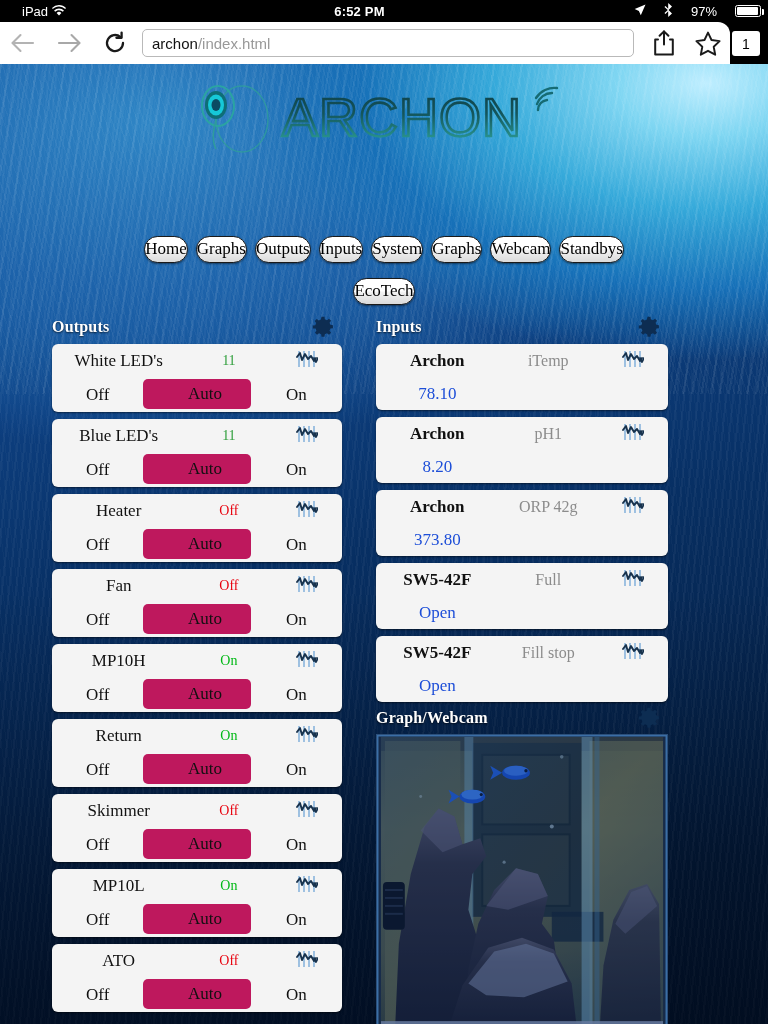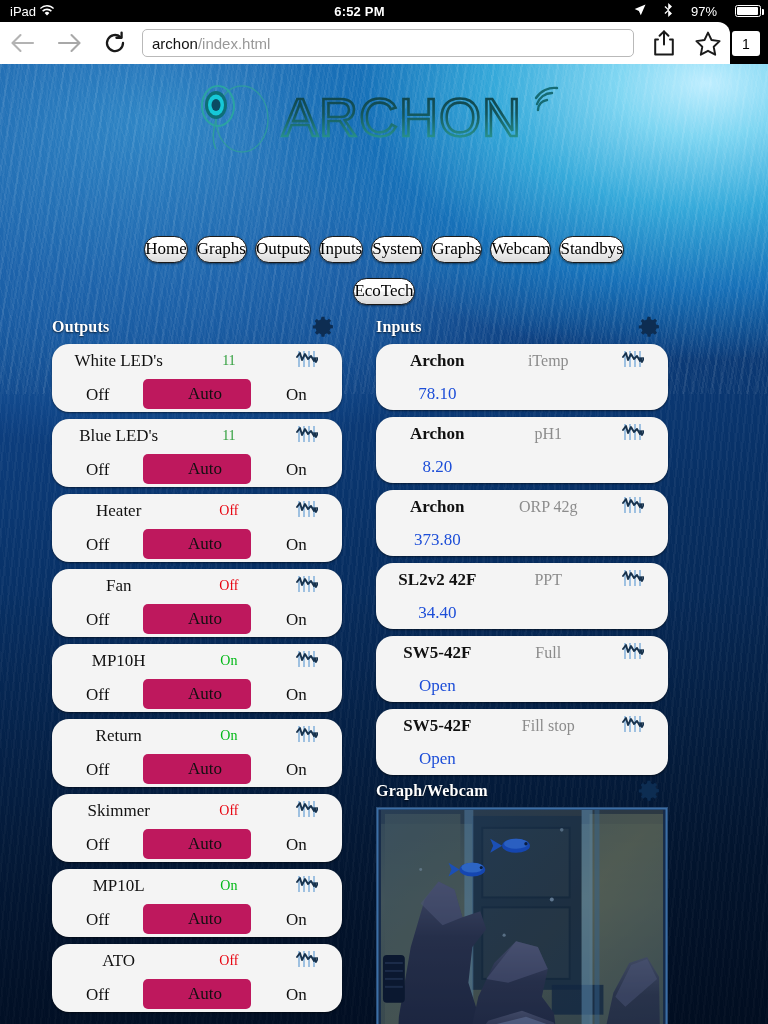--- a/index.html
+++ b/index.html
@@ -11,21 +11,21 @@
   }
   #screen { position: relative; width: 768px; height: 1024px; overflow: hidden; }
 
   
   .statusbar {
     position: absolute; top: 0; left: 0; width: 768px; height: 22px;
     background: #000; color: #fff;
     font-family: "Liberation Sans", sans-serif; font-size: 13px;
     display: flex; align-items: center; z-index: 40;
   }
-  .sb-left { display: flex; align-items: center; gap: 4px; padding-left: 10px; }
+  .sb-left { display: flex; align-items: center; gap: 4px; padding-left: 22px; }
   .sb-center { position: absolute; left: 0; width: 719px; text-align: center; font-weight: 600; letter-spacing: .2px; }
   .sb-right { position: absolute; right: 7px; display: flex; align-items: center; gap: 18px; }
   .wifi-ico { display:inline-block; width:14px; height:12px; }
   .batt {
     width: 26px; height: 12px; border: 1.3px solid #fff; border-radius: 2.5px;
     position: relative; display: inline-block;
   }
   .batt::after {
     content:""; position:absolute; right:-3.5px; top:3px; width:2px; height:6px;
     background:#fff; border-radius:0 1px 1px 0;
@@ -130,21 +130,21 @@
   .sec-title {
     font-family: "Liberation Serif", serif; font-weight: bold; font-size: 16px;
     color: #ffffff; text-shadow: 0 1px 2px rgba(0,0,0,.7);
     letter-spacing: .2px;
   }
   .gear { position:absolute; right: 8px; top: -2px; width: 22px; height: 22px; }
 
   
   .card {
     background: #f4f4f4;
-    border-radius: 17px;
+    border-radius: 6px;
     margin-bottom: 7px;
     box-shadow: 0 1px 2px rgba(0,0,0,.5);
     overflow: hidden;
   }
   .out-top {
     position: relative; height: 34px; display:flex; align-items:center;
   }
   .out-name {
     width: 46%; text-align:center; font-size: 17px; color:#111;
     font-family: "Liberation Serif", serif;
@@ -603,41 +603,20 @@
                     <path d="M18 8 l2 4 2-4" fill="none" stroke="#17324d" stroke-width="1.7" stroke-linecap="round" stroke-linejoin="round"></path>
                   </svg></span>
               </span>
             </div>
             <div class="in-bot">
               <span class="in-val">373.80</span>
             </div>
           </div>
           <div class="card">
             <div class="in-top">
-              <span class="in-name">SL2v2 42F</span>
-              <span class="in-label">PPT</span>
-              <span class="in-ico">
-                <span><svg width="22" height="18" viewBox="0 0 22 18">
-                    <g stroke="#8fb8dd" stroke-width="1.7">
-                      <line x1="3" y1="1" x2="3" y2="17"></line>
-                      <line x1="8" y1="1" x2="8" y2="17"></line>
-                      <line x1="13" y1="1" x2="13" y2="17"></line>
-                      <line x1="18" y1="1" x2="18" y2="17"></line>
-                    </g>
-                    <path d="M1 7 L4 3 L6 10 L9 4 L12 9 L15 6 L18 11 L20 8" fill="none" stroke="#17324d" stroke-width="1.9" stroke-linejoin="round" stroke-linecap="round"></path>
-                    <path d="M18 8 l2 4 2-4" fill="none" stroke="#17324d" stroke-width="1.7" stroke-linecap="round" stroke-linejoin="round"></path>
-                  </svg></span>
-              </span>
-            </div>
-            <div class="in-bot">
-              <span class="in-val">34.40</span>
-            </div>
-          </div>
-          <div class="card">
-            <div class="in-top">
               <span class="in-name">SW5-42F</span>
               <span class="in-label">Full</span>
               <span class="in-ico">
                 <span><svg width="22" height="18" viewBox="0 0 22 18">
                     <g stroke="#8fb8dd" stroke-width="1.7">
                       <line x1="3" y1="1" x2="3" y2="17"></line>
                       <line x1="8" y1="1" x2="8" y2="17"></line>
                       <line x1="13" y1="1" x2="13" y2="17"></line>
                       <line x1="18" y1="1" x2="18" y2="17"></line>
                     </g>

